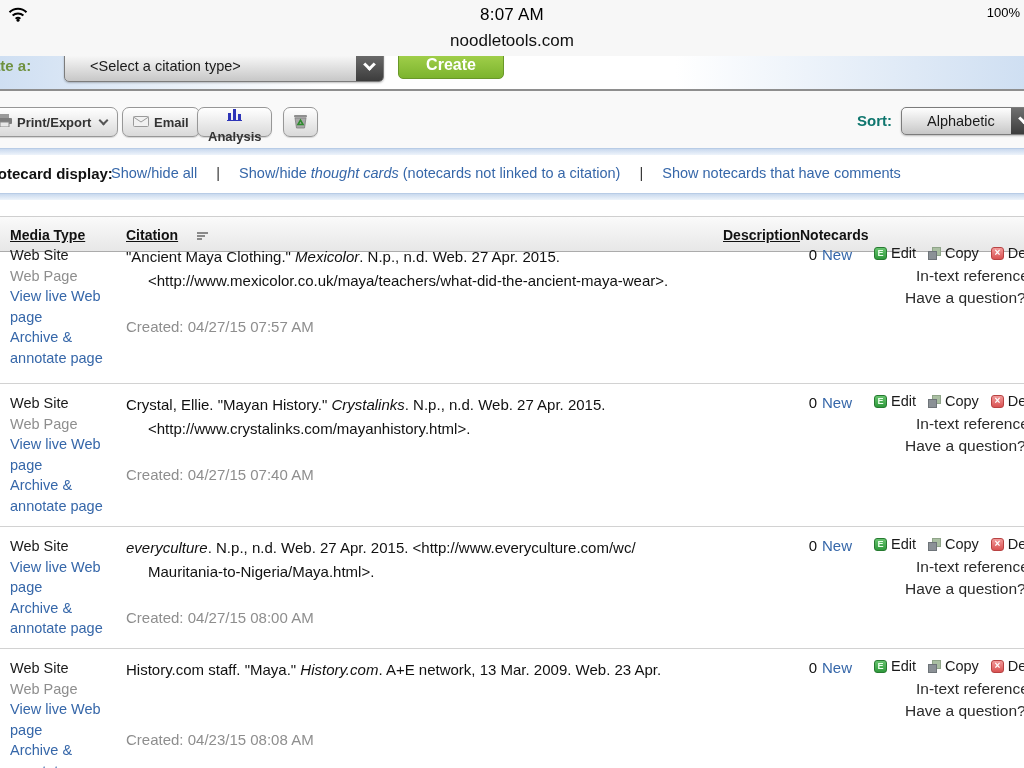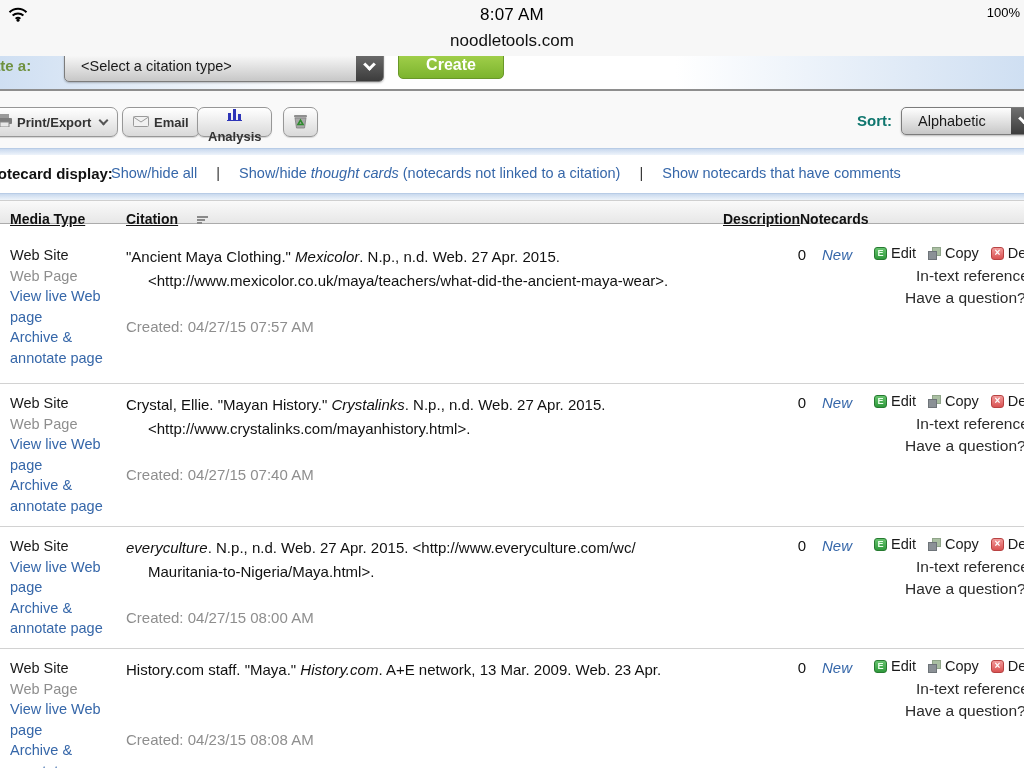--- a/index.html
+++ b/index.html
@@ -17,21 +17,21 @@
   .urltitle { position:absolute; top:31px; left:0; width:1024px; text-align:center;
               font-size:17px; color:#111; }
 
   
   .create-strip { position:absolute; left:0; top:56px; width:1024px; height:35px; overflow:hidden;
                   background:linear-gradient(to right,#cfdff2 0%,#ffffff 32%,#ffffff 66%,#cfdff2 100%);
                   border-bottom:2px solid #8e8e8e; }
   .create-label { position:absolute; left:-33px; top:1px; font-weight:bold; font-size:15px; color:#6f9140; white-space:nowrap; }
   .sel { position:relative; background:linear-gradient(#fefefe,#c7c7c7); border:1px solid #7c7c7c;
          border-radius:5px; box-shadow:0 1px 2px rgba(0,0,0,.25); }
-  .sel .sel-text { display:block; padding-left:16px; font-size:14.5px; color:#1a1a1a; white-space:nowrap; overflow:hidden; }
+  .sel .sel-text { display:block; padding-left:25px; font-size:14.5px; color:#1a1a1a; white-space:nowrap; overflow:hidden; }
   .sel .sel-arrow { position:absolute; right:0; top:0; bottom:0; width:27px;
                     background:linear-gradient(#707070,#3c3c3c); border-radius:0 4px 4px 0;
                     display:flex; align-items:center; justify-content:center; }
   .chev-w { width:9px; height:9px; border-right:3px solid #fff; border-bottom:3px solid #fff;
             transform:rotate(45deg); margin-top:-5px; }
   .cite-sel { position:absolute; left:64px; top:-5px; width:320px; height:31px; }
   .cite-sel .sel-text { line-height:29px; }
   .create-btn { position:absolute; left:398px; top:-7px; width:106px; height:30px;
                 background:linear-gradient(#a9d550,#7cb42e); border:1px solid #699829; border-radius:5px;
                 color:#fff; font-weight:bold; font-size:16px; text-align:center; line-height:29px; }
@@ -52,21 +52,21 @@
              background:linear-gradient(#c9d9ee,#eef4fb); border-top:1px solid #b8cce6; }
 
   
   .notecard-row { position:absolute; left:0; top:155px; width:1024px; height:38px; background:#fff; }
   .nc-label { position:absolute; left:-13px; top:10px; font-weight:bold; font-size:15px; color:#111; white-space:nowrap; }
   .nc-links { position:absolute; left:111px; top:10px; font-size:14.5px; white-space:nowrap; }
   .nc-links a { color:#3667a9; text-decoration:none; cursor:pointer; }
   .nc-sep { color:#333; margin:0 15px; }
 
   
-  .thead { position:absolute; left:0; top:200px; width:1024px; height:24px;
+  .thead { position:absolute; left:0; top:216px; width:1024px; height:36px;
            background:linear-gradient(#fafafa,#e7e7e7); border-top:1px solid #cfcfcf; border-bottom:1px solid #ababab; }
   .th { position:absolute; top:10px; font-weight:bold; font-size:14px; color:#111; text-decoration:underline; }
   .th.no-u { text-decoration:none; }
   .filter-ic { position:absolute; left:197px; top:15px; width:12px; }
   .filter-ic i { display:block; height:2px; background:#8a8a8a; margin-bottom:1px; }
   .filter-ic i:nth-child(1){width:11px;} .filter-ic i:nth-child(2){width:8px;} .filter-ic i:nth-child(3){width:5px;}
 
   .rows { position:absolute; left:0; top:236px; width:1024px; }
   .row { position:relative; width:1024px; }
   .row + .row { border-top:1px solid #d2d2d2; }
@@ -76,21 +76,21 @@
   .ms { color:#8e8e8e; }
   .mlink { display:block; color:#3667a9; text-decoration:none; cursor:pointer; }
 
   .citation { position:absolute; left:126px; top:9px; font-size:15px; line-height:23.5px; color:#111;
               white-space:nowrap; padding-left:22px; text-indent:-22px; }
   .it { font-style:italic; }
   .created { position:absolute; left:126px; top:82px; font-size:15px; color:#8e8e8e; }
 
   .ncell { position:absolute; left:0; top:10px; width:852px; text-align:right; font-size:15px; white-space:nowrap; }
   .ncount { color:#111; }
-  .nnew { color:#3667a9; text-decoration:none; margin-left:16px; cursor:pointer;font-style:italic; }
+  .nnew { color:#3667a9; text-decoration:none; margin-left:5px; cursor:pointer; }
 
   .actions { position:absolute; left:874px; top:9px; display:flex; gap:12px; font-size:14.5px;
              color:#1a1a1a; white-space:nowrap; }
   .act { display:inline-flex; align-items:center; gap:4px; cursor:pointer; }
   .ic { width:13px; height:13px; border-radius:3px; display:inline-flex; align-items:center;
         justify-content:center; flex:0 0 13px; }
   .ic-edit { background:linear-gradient(#66c36e,#2f9a3c); border:1px solid #267a30;
              color:#eaffea; font-size:9px; font-weight:bold; line-height:1; }
   .ic-copy { position:relative; background:none; }
   .ic-copy i { position:absolute; width:9px; height:9px; }

